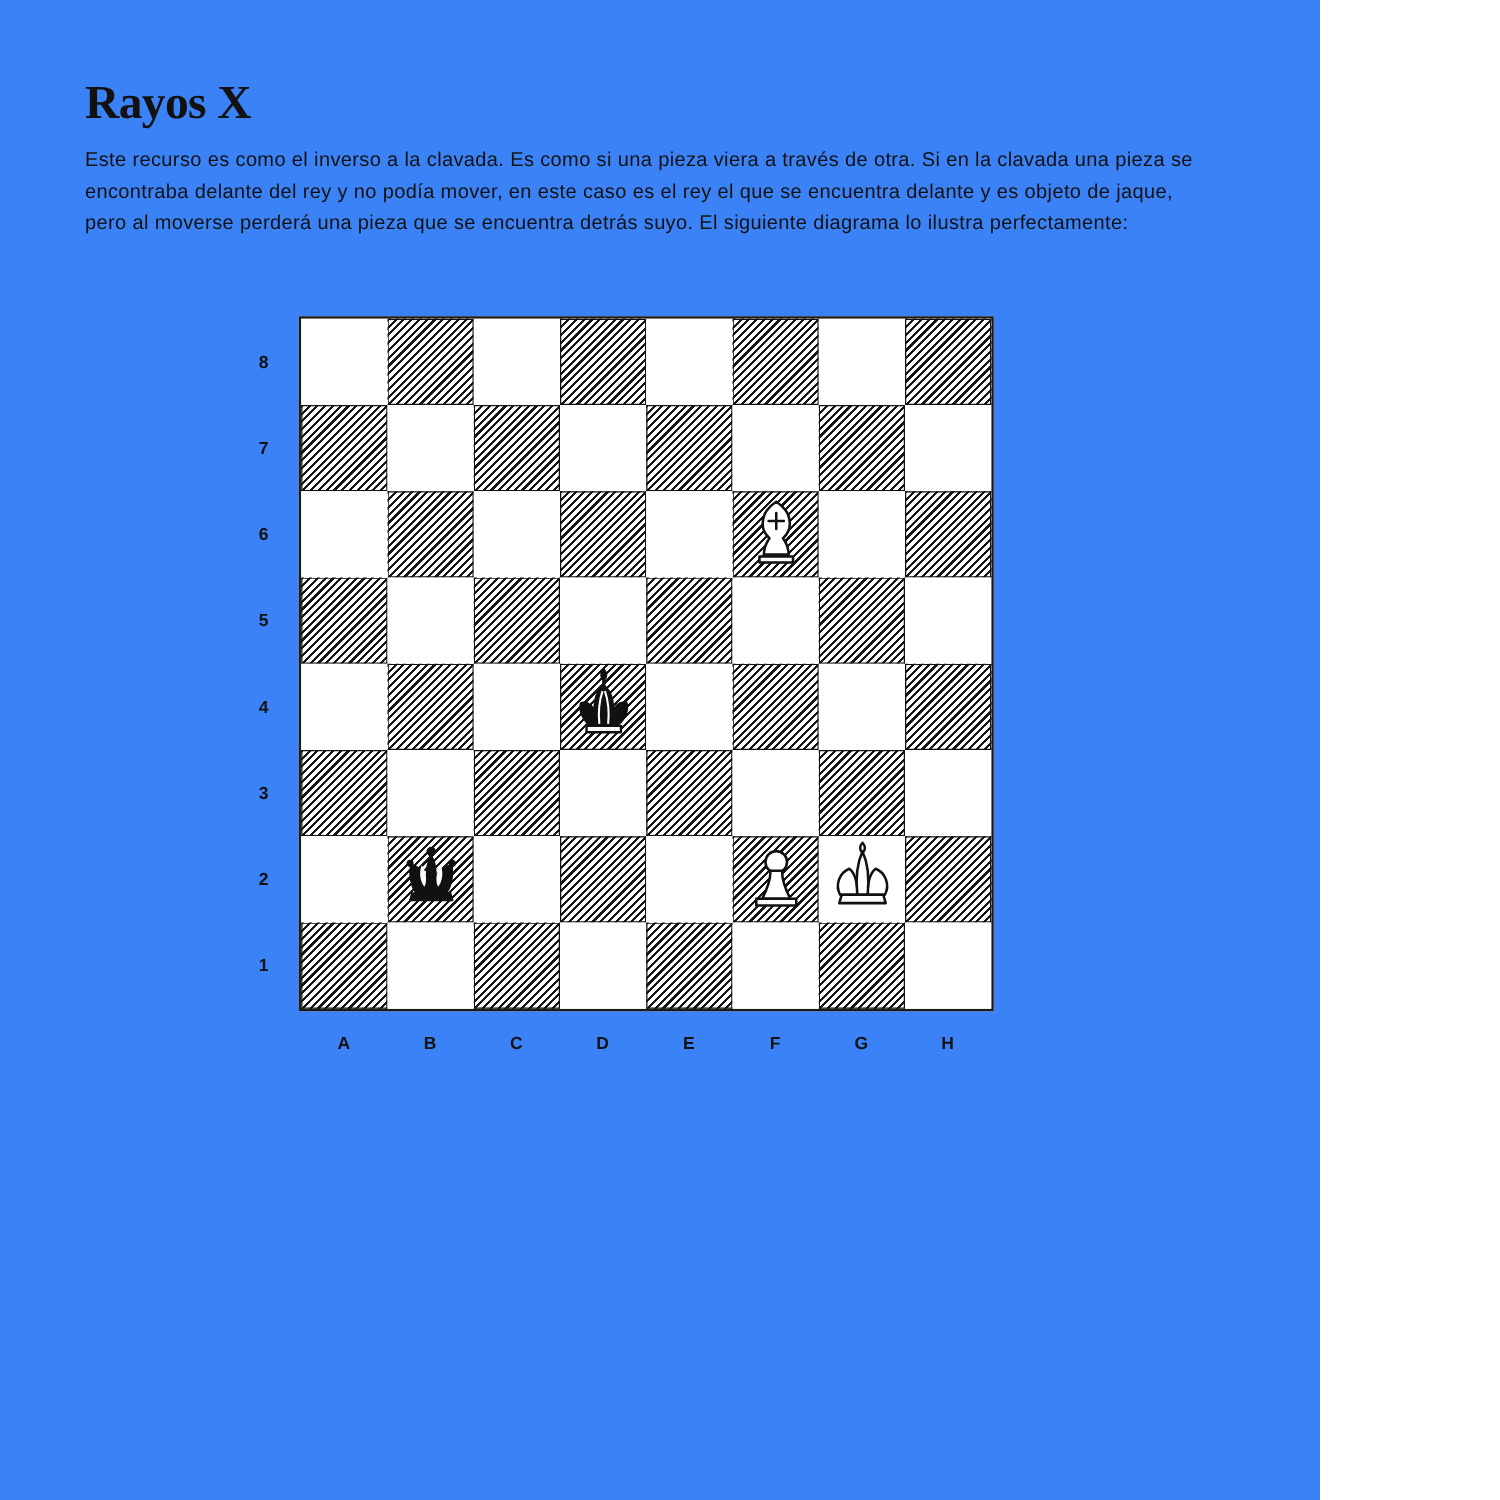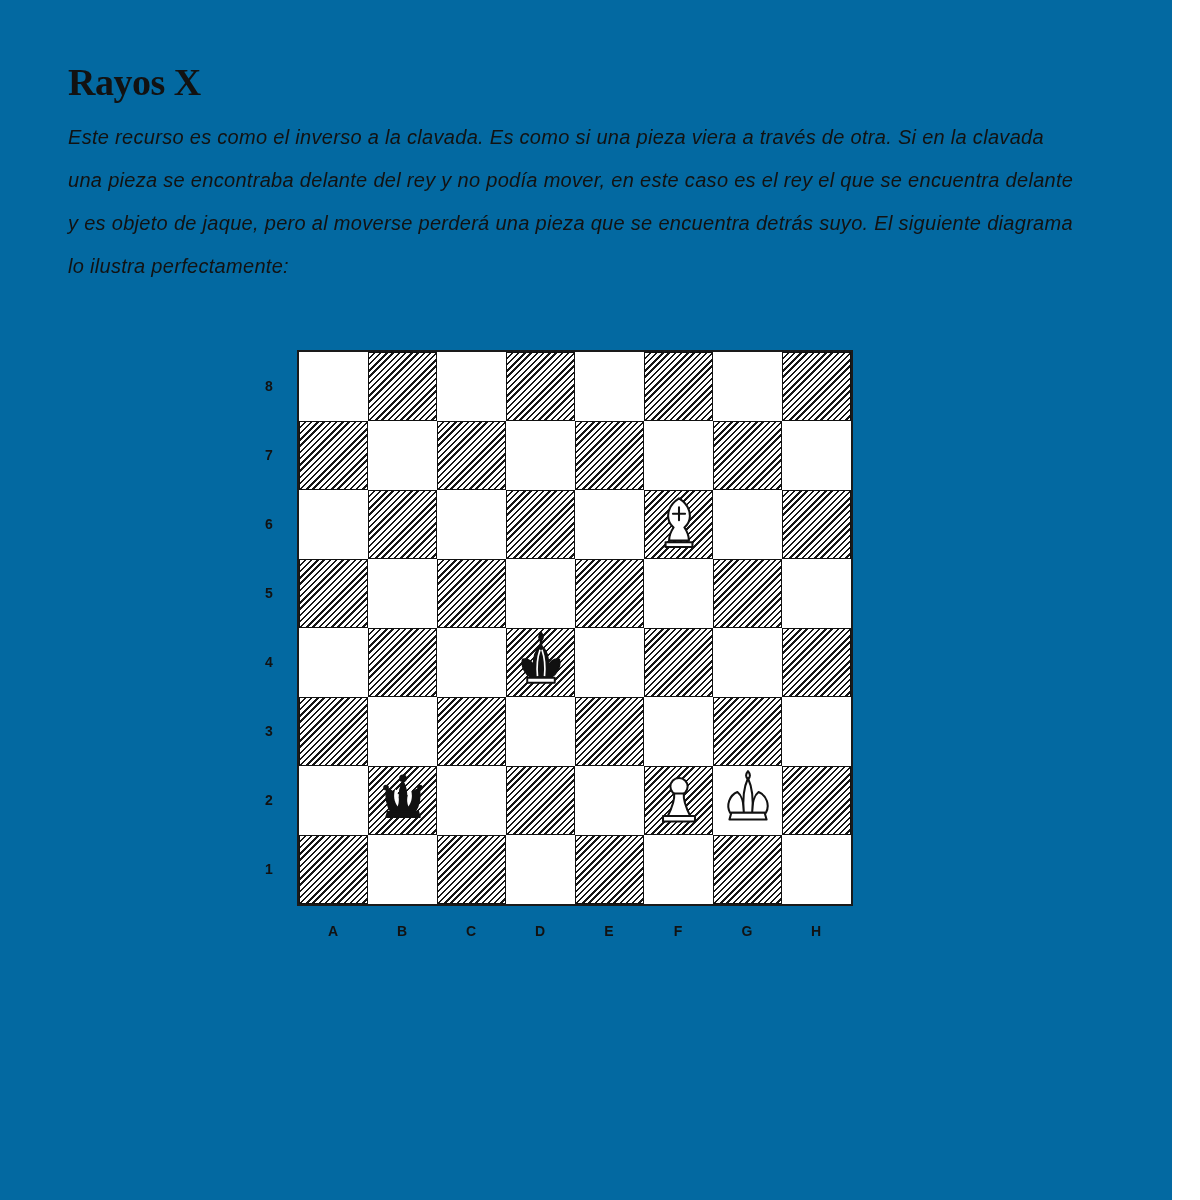--- a/index.html
+++ b/index.html
@@ -7,43 +7,42 @@
     padding: 0;
     background: #ffffff;
     width: 1200px;
     height: 1200px;
     overflow: hidden;
     font-family: "Liberation Sans", sans-serif;
     color: #121212;
   }
   .page {
     position: relative;
-    width: 1172px;
+    width: 1056px;
     height: 1200px;
-    background: #0369a1;
+    background: #3b82f6;
     box-sizing: border-box;
     padding: 62px 90px 0 68px;
   }
   .doc-title {
     font-family: "Liberation Serif", serif;
     font-weight: 700;
     font-size: 38px;
     line-height: 1.1;
     margin: 0 0 12px 0;
     color: #121212;
     letter-spacing: -0.5px;
   }
   .body-text {
-    font-size: 20px;
-    line-height: 43px;
+    font-size: 16px;
+    line-height: 25px;
     letter-spacing: 0.3px;
     margin: 0;
     max-width: 1042px;
     color: #121212;
-    font-style: italic;
   }
   
   .diagram {
     margin-top: 62px;
     display: flex;
     justify-content: center;
   }
   .diagram-inner {
     position: relative;
     width: 556px;

